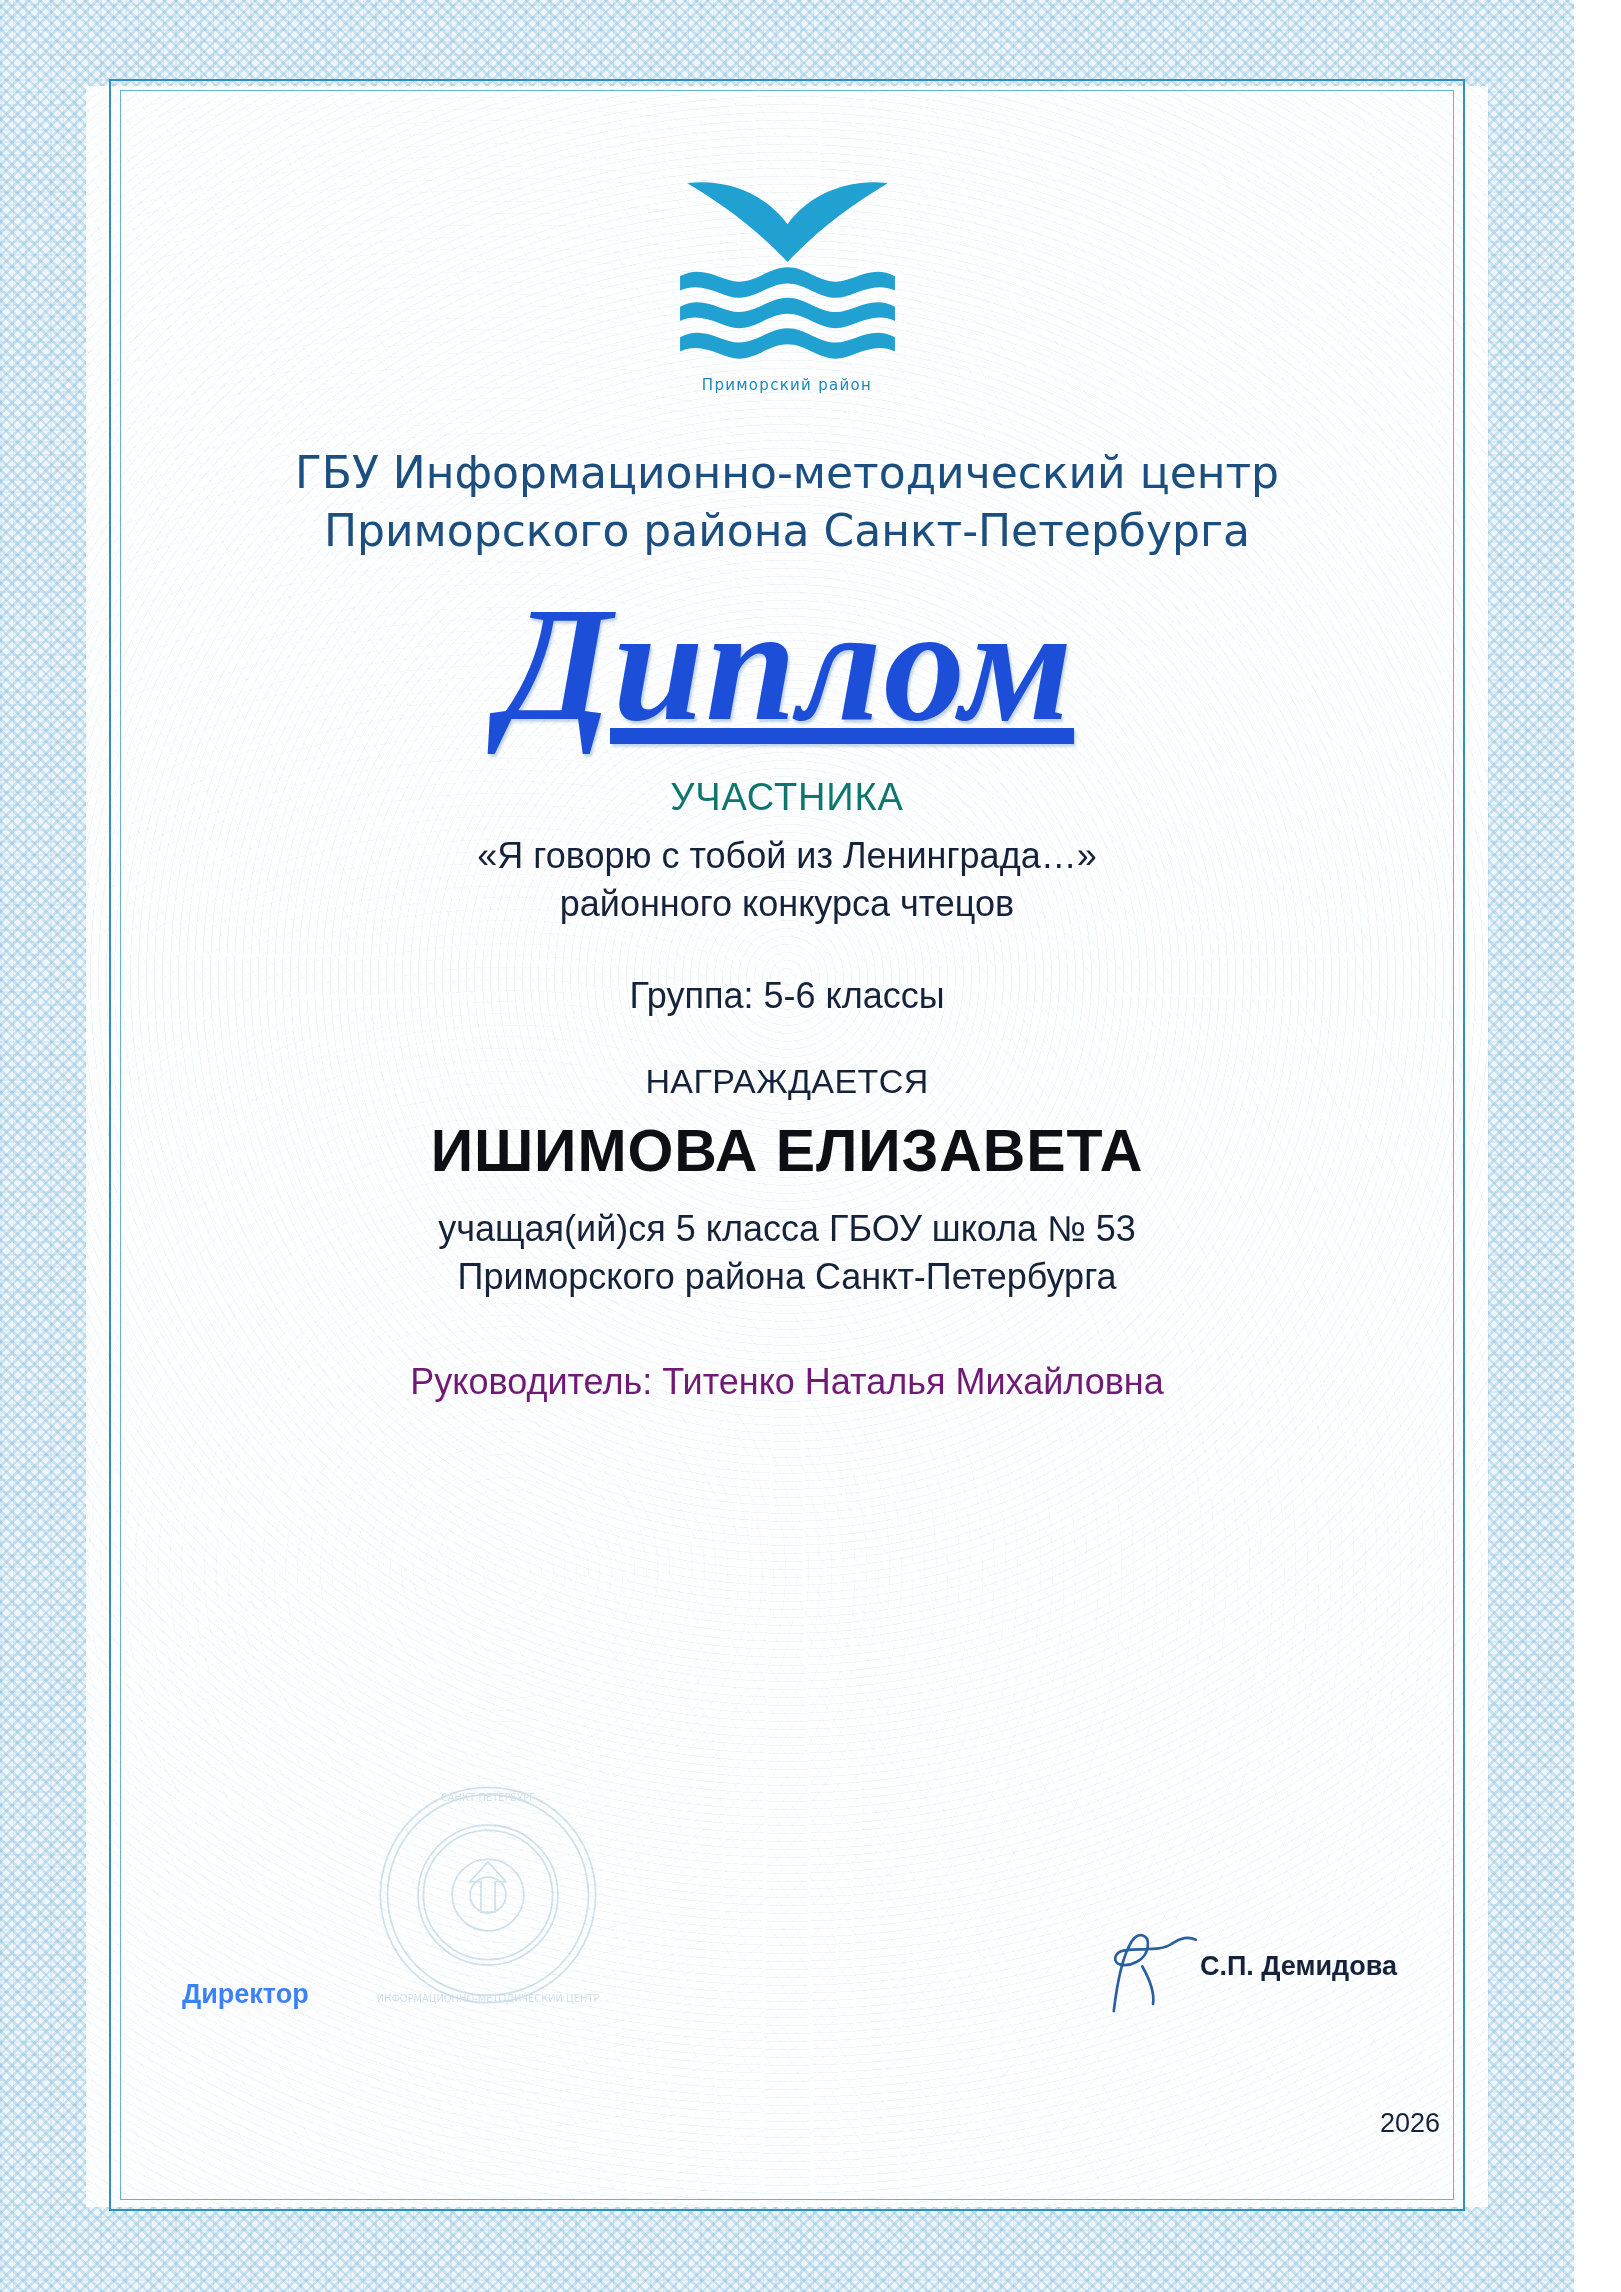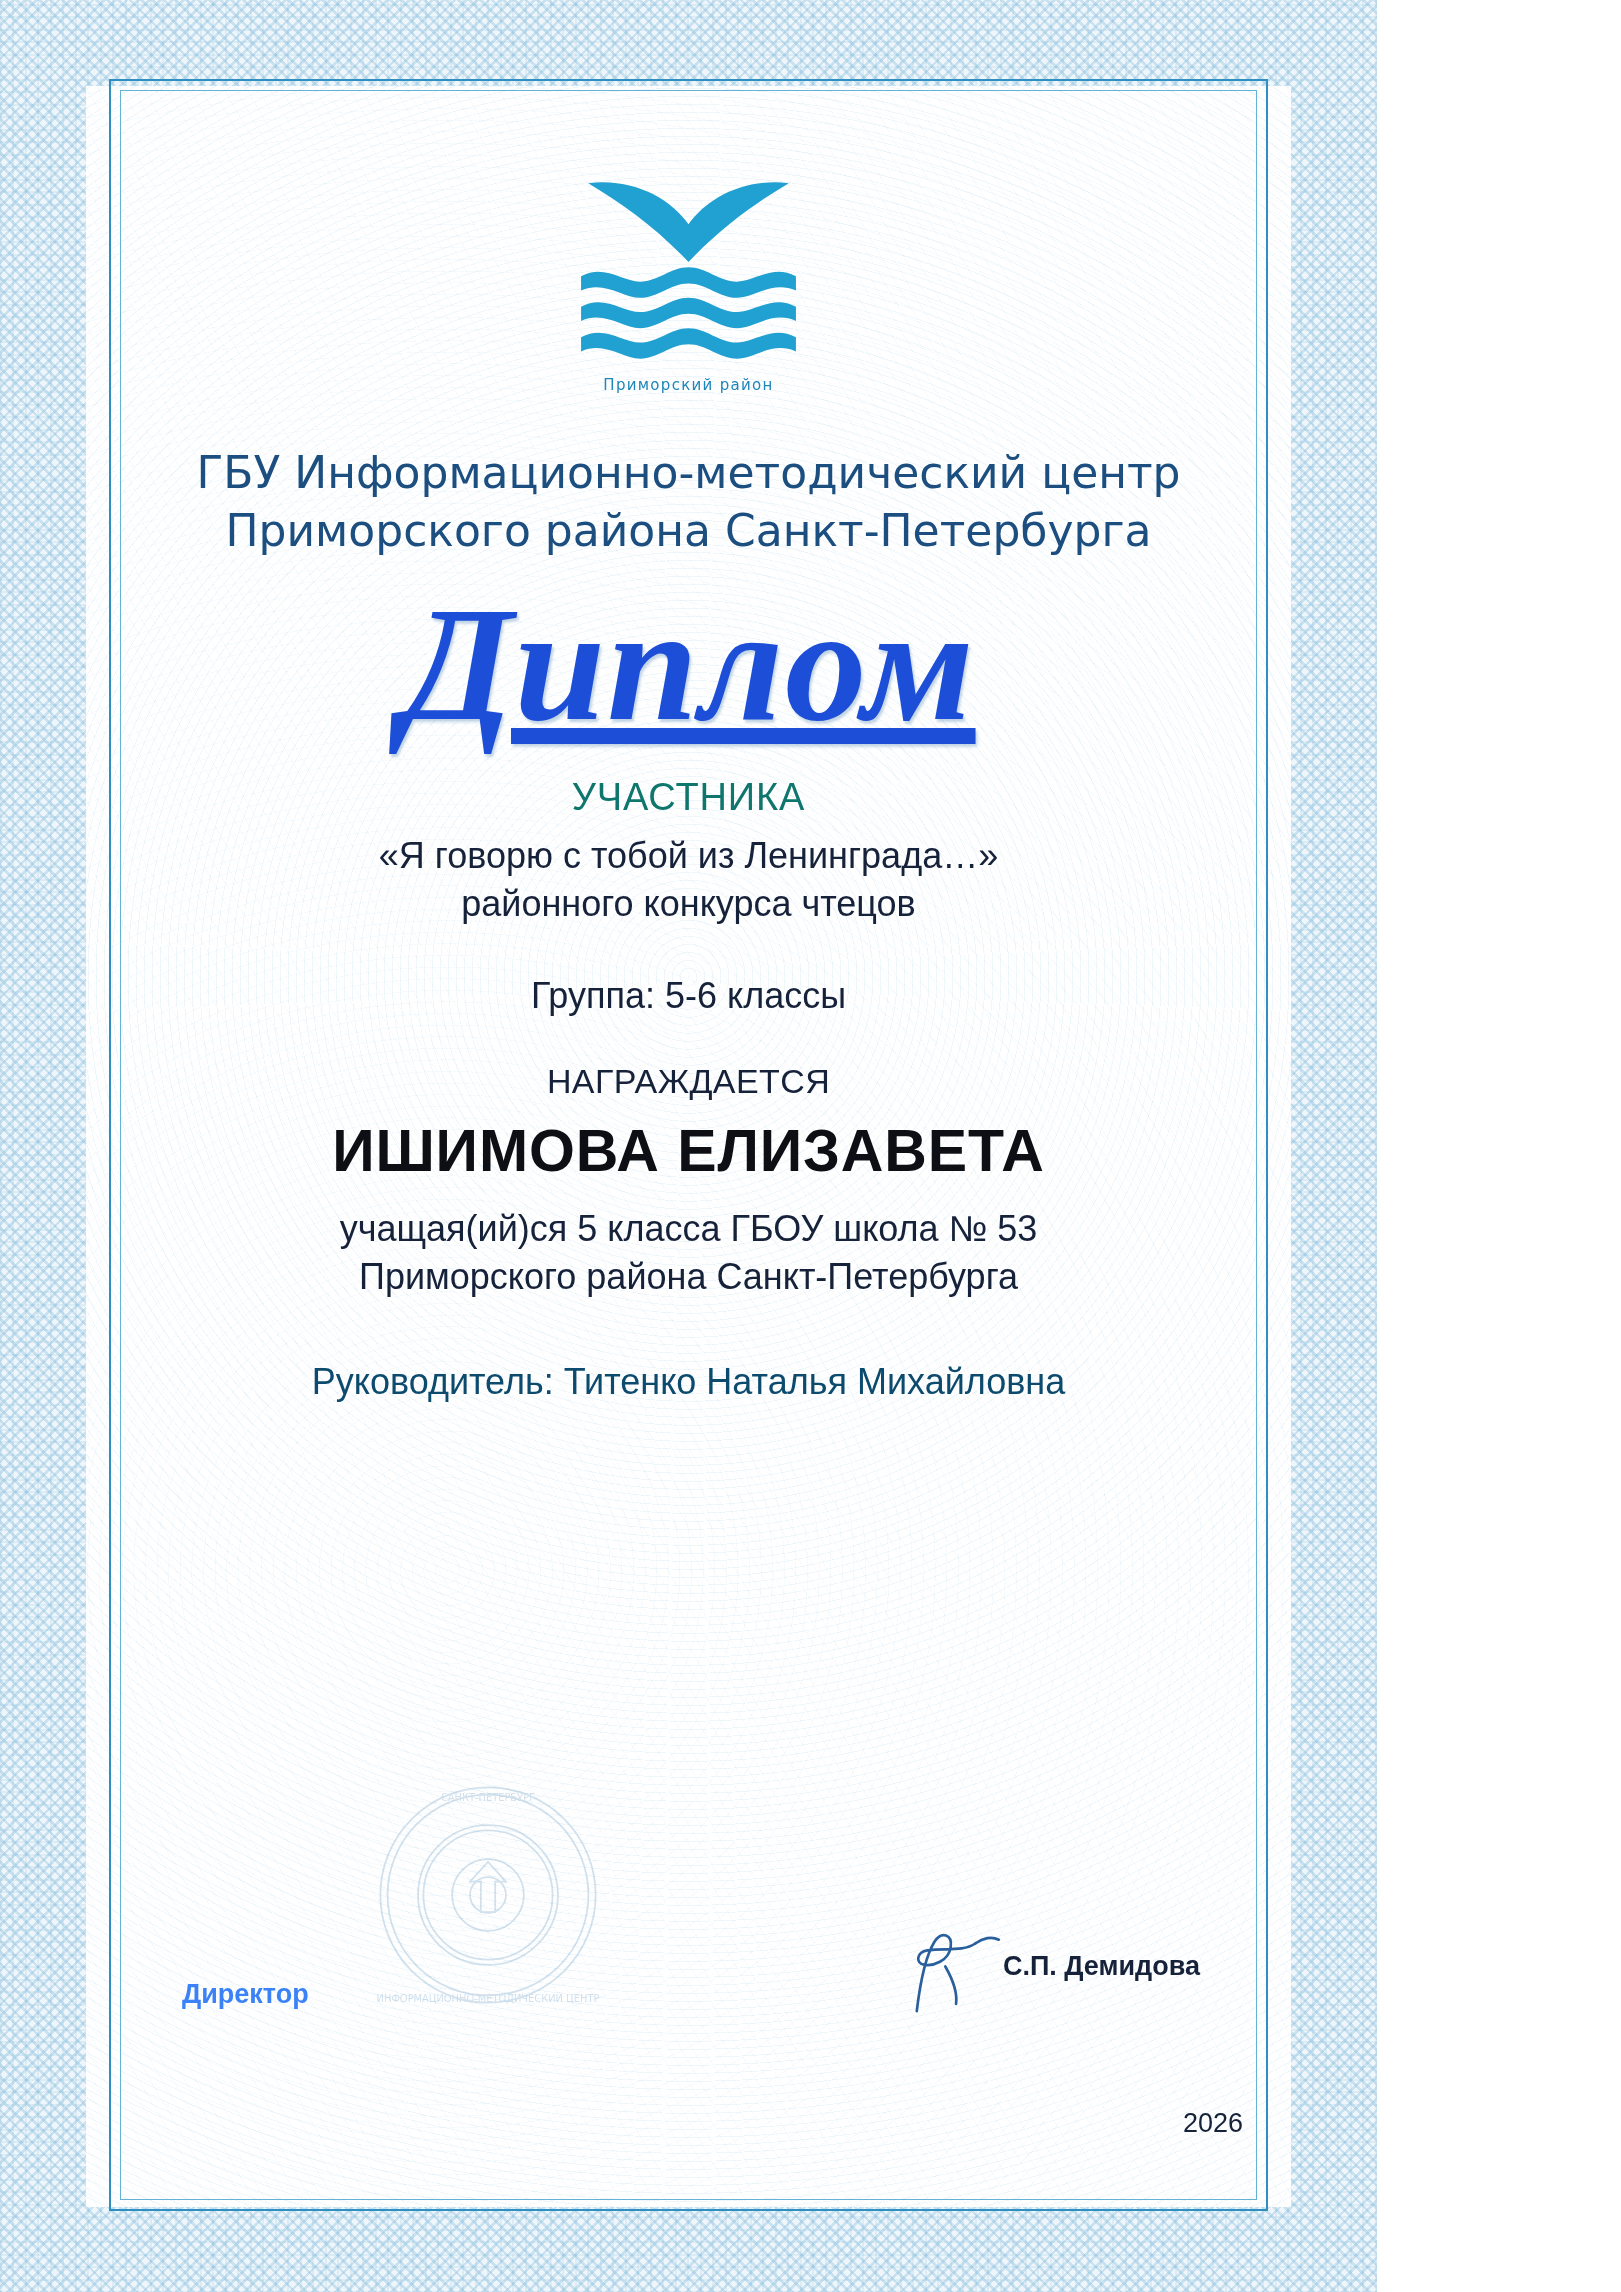--- a/index.html
+++ b/index.html
@@ -12,21 +12,21 @@
     width: 1621px;
     height: 2293px;
     font-family: "Liberation Sans", sans-serif;
     color: #111;
     overflow: hidden;
   }
 
   
   .page {
     position: relative;
-    width: 1377px;
+    width: 1574px;
     height: 2293px;
     background: #ffffff;
     box-sizing: border-box;
   }
 
   
   .ornament {
     position: absolute;
     inset: 0;
     background:
@@ -148,21 +148,21 @@
   .pupil {
     margin-top: 19.7px;
     font-size: 36px;
     line-height: 1.35;
     color: #16213a;
   }
 
   .teacher {
     margin-top: 59px;
     font-size: 36px;
-    color: #0c4a6e;
+    color: #701a75;
   }
 
   
   .sign-row {
     position: absolute;
     left: 0;
     right: 0;
     bottom: 159px;
     height: 107px;
   }

